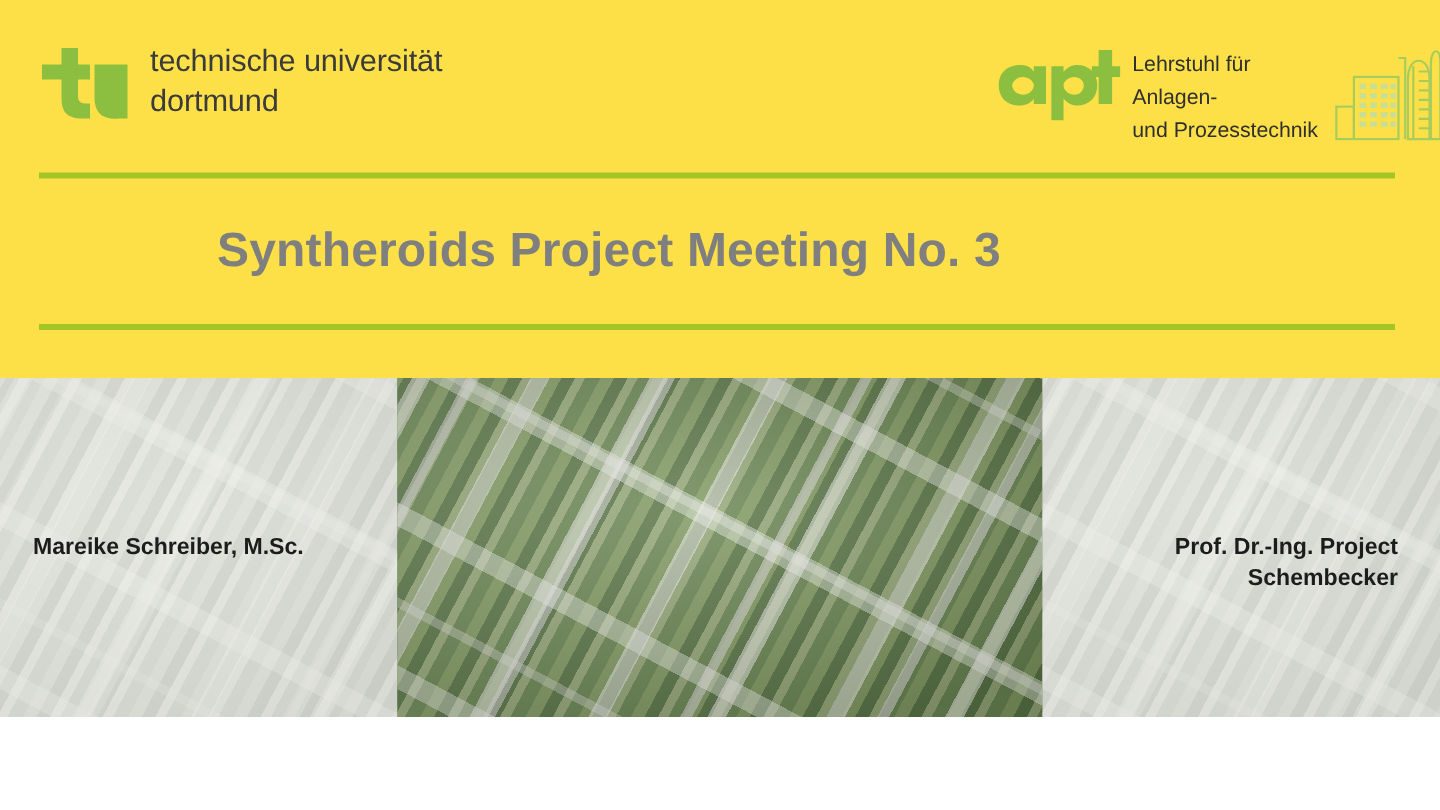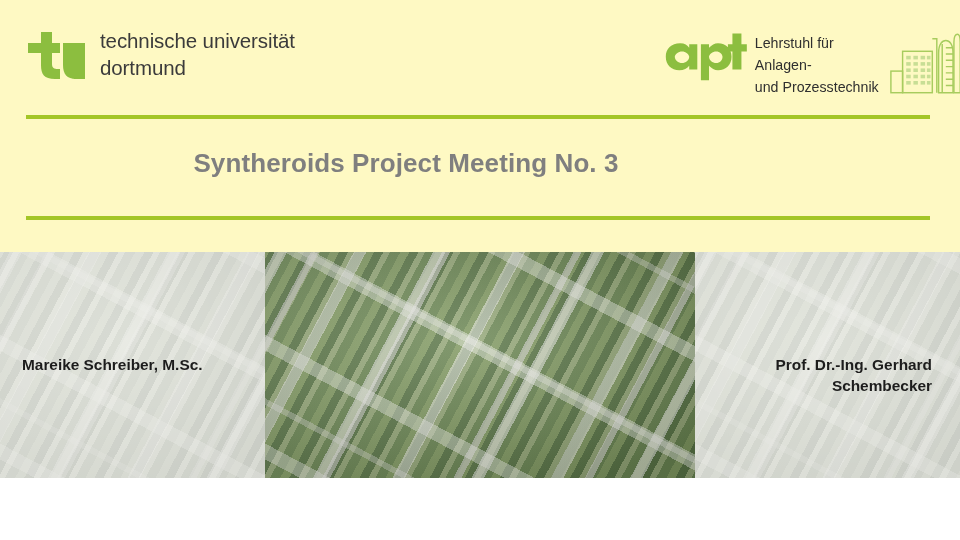--- a/index.html
+++ b/index.html
@@ -7,21 +7,21 @@
     padding: 0;
     background: #ffffff;
   }
   body {
     font-family: "Liberation Sans", sans-serif;
   }
   #slide {
     position: relative;
     width: 960px;
     height: 540px;
-    background: #fef9c3;
+    background: #fde047;
     overflow: hidden;
   }
 
   
   #tu-logo {
     position: absolute;
     left: 24px;
     top: 28px;
     display: flex;
     align-items: center;
@@ -68,21 +68,21 @@
   #rule-top { top: 115px; }
   #rule-bottom { top: 216px; }
 
   
   #slide-title {
     position: absolute;
     left: 0;
     top: 148px;
     width: 812px;
     text-align: center;
-    font-size: 26px;
+    font-size: 32px;
     font-weight: bold;
     color: #7f7f7f;
     letter-spacing: 0.1px;
   }
 
   
   #photo-band {
     position: absolute;
     left: 0;
     top: 252px;
@@ -297,21 +297,21 @@
       <div class="aerial washed">
         <div class="base"></div>
           <div class="roads"></div>
         <div class="blocks"></div>
           <div class="shade"></div>
       </div>
     </div>
   </div>
 
   <div id="presenter-left" class="presenter">Mareike Schreiber, M.Sc.</div>
-  <div id="presenter-right" class="presenter">Prof. Dr.-Ing. Gerhard
+  <div id="presenter-right" class="presenter">Prof. Dr.-Ing. Project
 Schembecker</div>
 
   <div id="footer">
 
     
 
     
 
     
 

